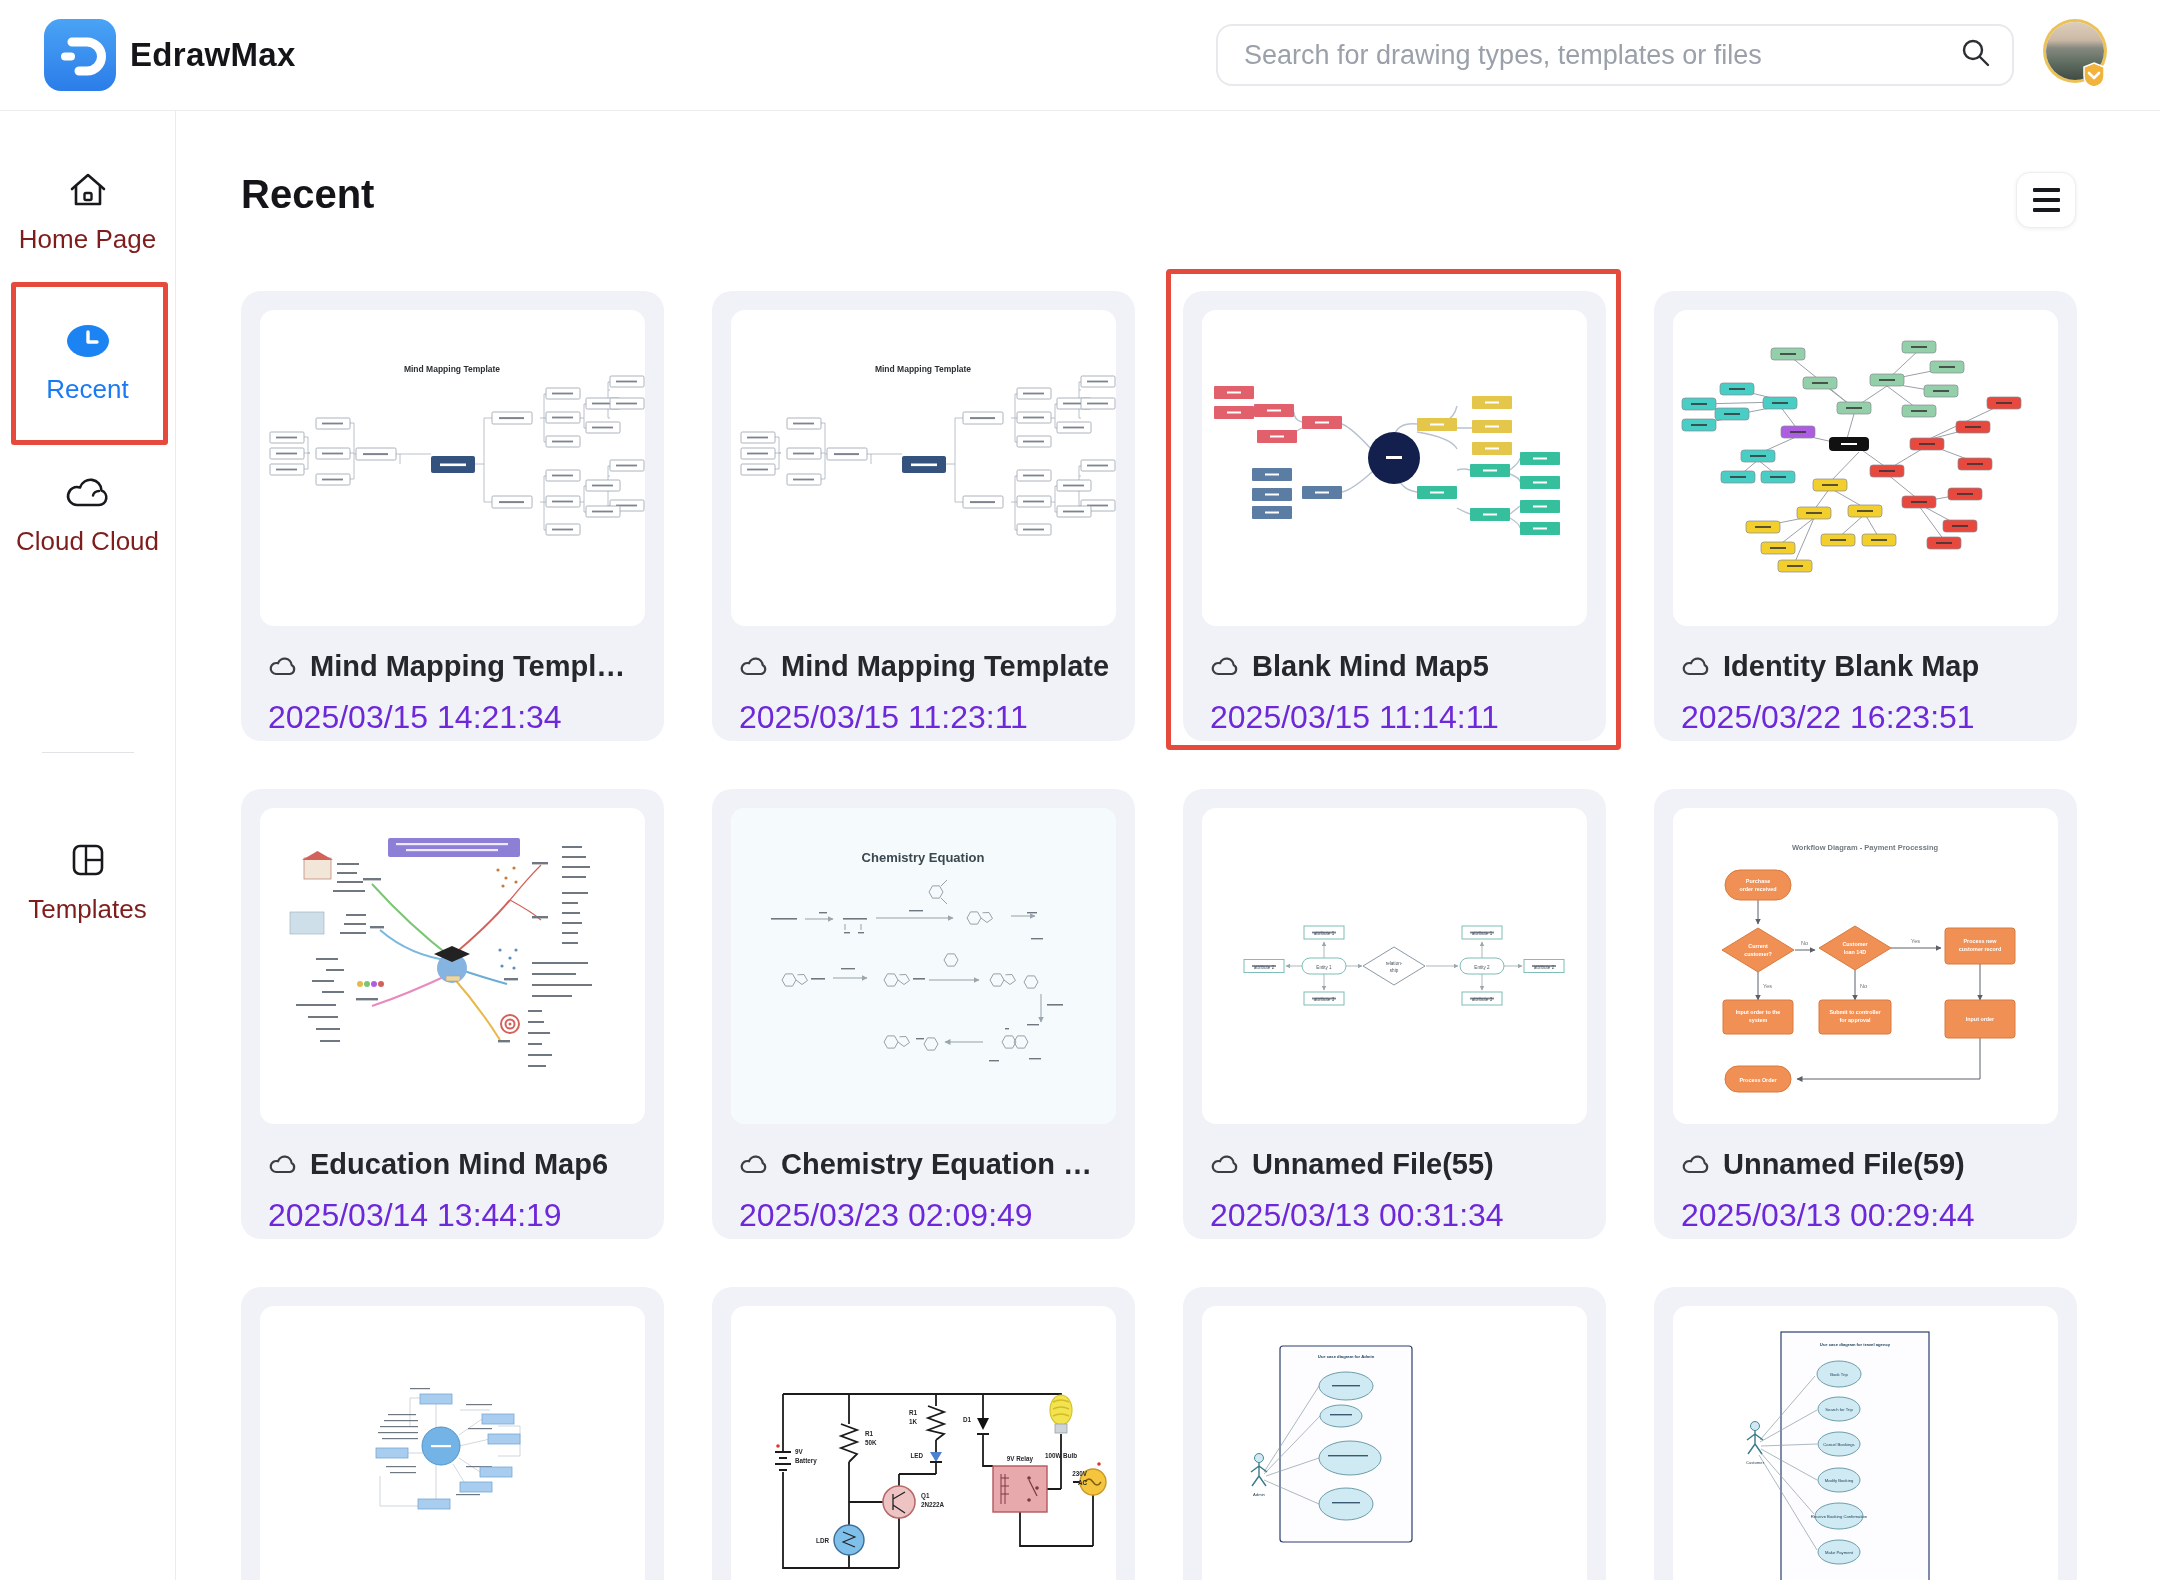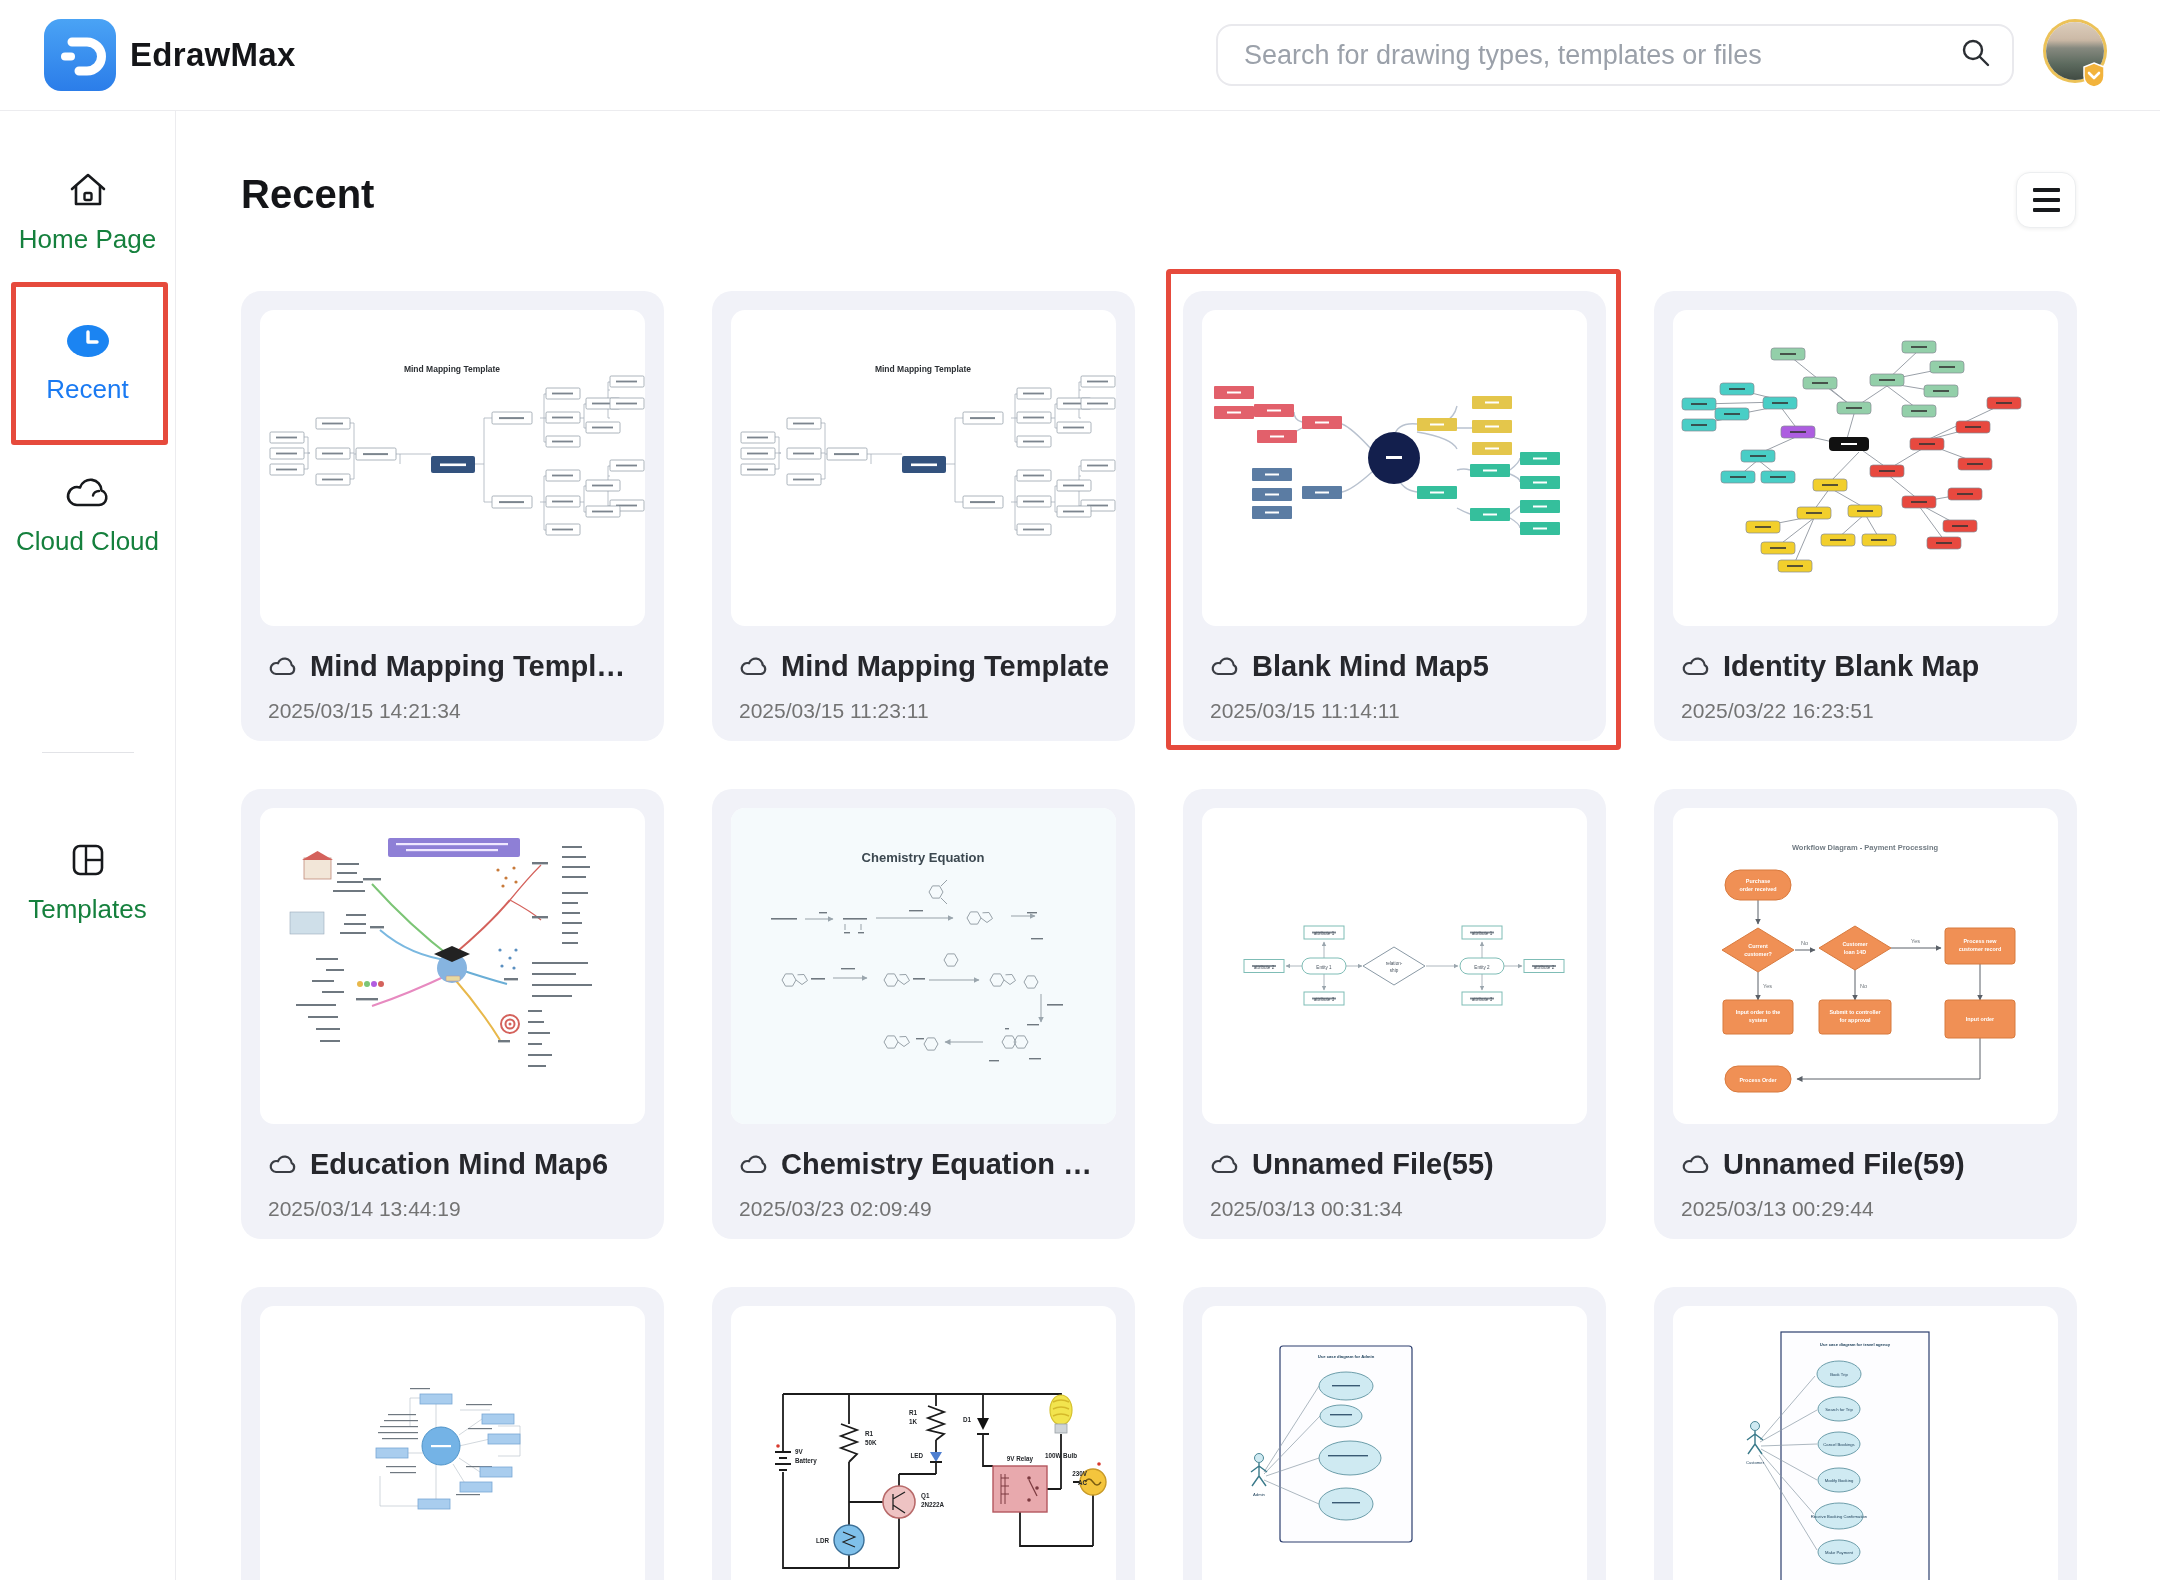--- a/index.html
+++ b/index.html
@@ -19,40 +19,40 @@
   .search input::placeholder{color:#9ba1aa;}
   .search .mag{margin-right:20px;flex:none;}
   .avatar{position:absolute;left:2046px;top:22px;width:58px;height:58px;border-radius:50%;
           box-shadow:0 0 0 3px #ecc258;
           background:linear-gradient(180deg,#dccdbb 0%,#cdbBA8 28%,#c7b6a3 32%,#86897f 45%,#5d6b5f 72%,#414b43 100%);}
   .avatar .badge{position:absolute;left:36px;top:40px;width:24px;height:26px;}
   
   .sidebar{position:absolute;left:0;top:110px;width:175px;height:1470px;background:#fff;
            border-right:1px solid #ececef;z-index:4;}
   .side-item{position:absolute;left:0;width:175px;display:flex;flex-direction:column;
-             align-items:center;gap:12px;font-size:26px;color:#15803d;cursor:pointer;}
+             align-items:center;gap:12px;font-size:26px;color:#7f1d1d;cursor:pointer;}
   .side-item.active{color:#1a7af2;}
   .side-divider{position:absolute;left:42px;top:642px;width:92px;height:1px;background:#e2e3e7;}
   .side-red-box{position:absolute;left:11px;top:172px;width:157px;height:163px;box-sizing:border-box;
                 border:5px solid #e64a3c;border-radius:3px;pointer-events:none;}
   
   .heading{position:absolute;left:241px;top:172px;font-size:40px;font-weight:800;color:#141518;}
   .view-btn{position:absolute;left:2016px;top:172px;width:58px;height:54px;border-radius:14px;
             background:#fff;border:1px solid #eceef0;box-shadow:0 1px 4px rgba(0,0,0,.07);
             display:flex;flex-direction:column;align-items:center;justify-content:center;gap:6px;cursor:pointer;}
   .view-btn i{display:block;width:27px;height:4px;background:#17191c;border-radius:1px;}
   .grid{position:absolute;left:241px;top:291px;display:grid;
         grid-template-columns:repeat(4,423px);grid-auto-rows:450px;gap:48px;}
   .card{background:#f1f2f8;border-radius:20px;padding:19px;box-sizing:border-box;cursor:pointer;}
   .thumb{width:385px;height:316px;background:#fff;border-radius:14px;overflow:hidden;}
   .thumb svg{display:block;width:100%;height:100%;}
   .c-title{display:flex;align-items:center;gap:12px;margin:24px 0 0 8px;}
   .c-title span{font-size:29px;font-weight:600;color:#26272c;white-space:nowrap;
                 overflow:hidden;text-overflow:ellipsis;max-width:330px;}
-  .c-date{margin:16px 0 0 8px;font-size:21px;color:#737373;}
+  .c-date{margin:16px 0 0 8px;font-size:32px;color:#6d28d9;}
   .card-red-box{position:absolute;left:1166px;top:269px;width:455px;height:481px;box-sizing:border-box;
                 border:5px solid #e64a3c;border-radius:4px;pointer-events:none;z-index:3;}
   
   .mbx{fill:#fff;stroke:#97a1ab;stroke-width:.8;}
   .mdsh{fill:#7c858e;}
   .mln{fill:none;stroke:#a8b1bb;stroke-width:.8;}
   .cln{fill:none;stroke:#b9c2cf;stroke-width:1.4;}
   .wdsh{fill:#fff;}
   .idl{stroke:#9aa0a8;stroke-width:1;}
   .abx{fill:#fff;stroke:#7fbdb6;stroke-width:1;}

